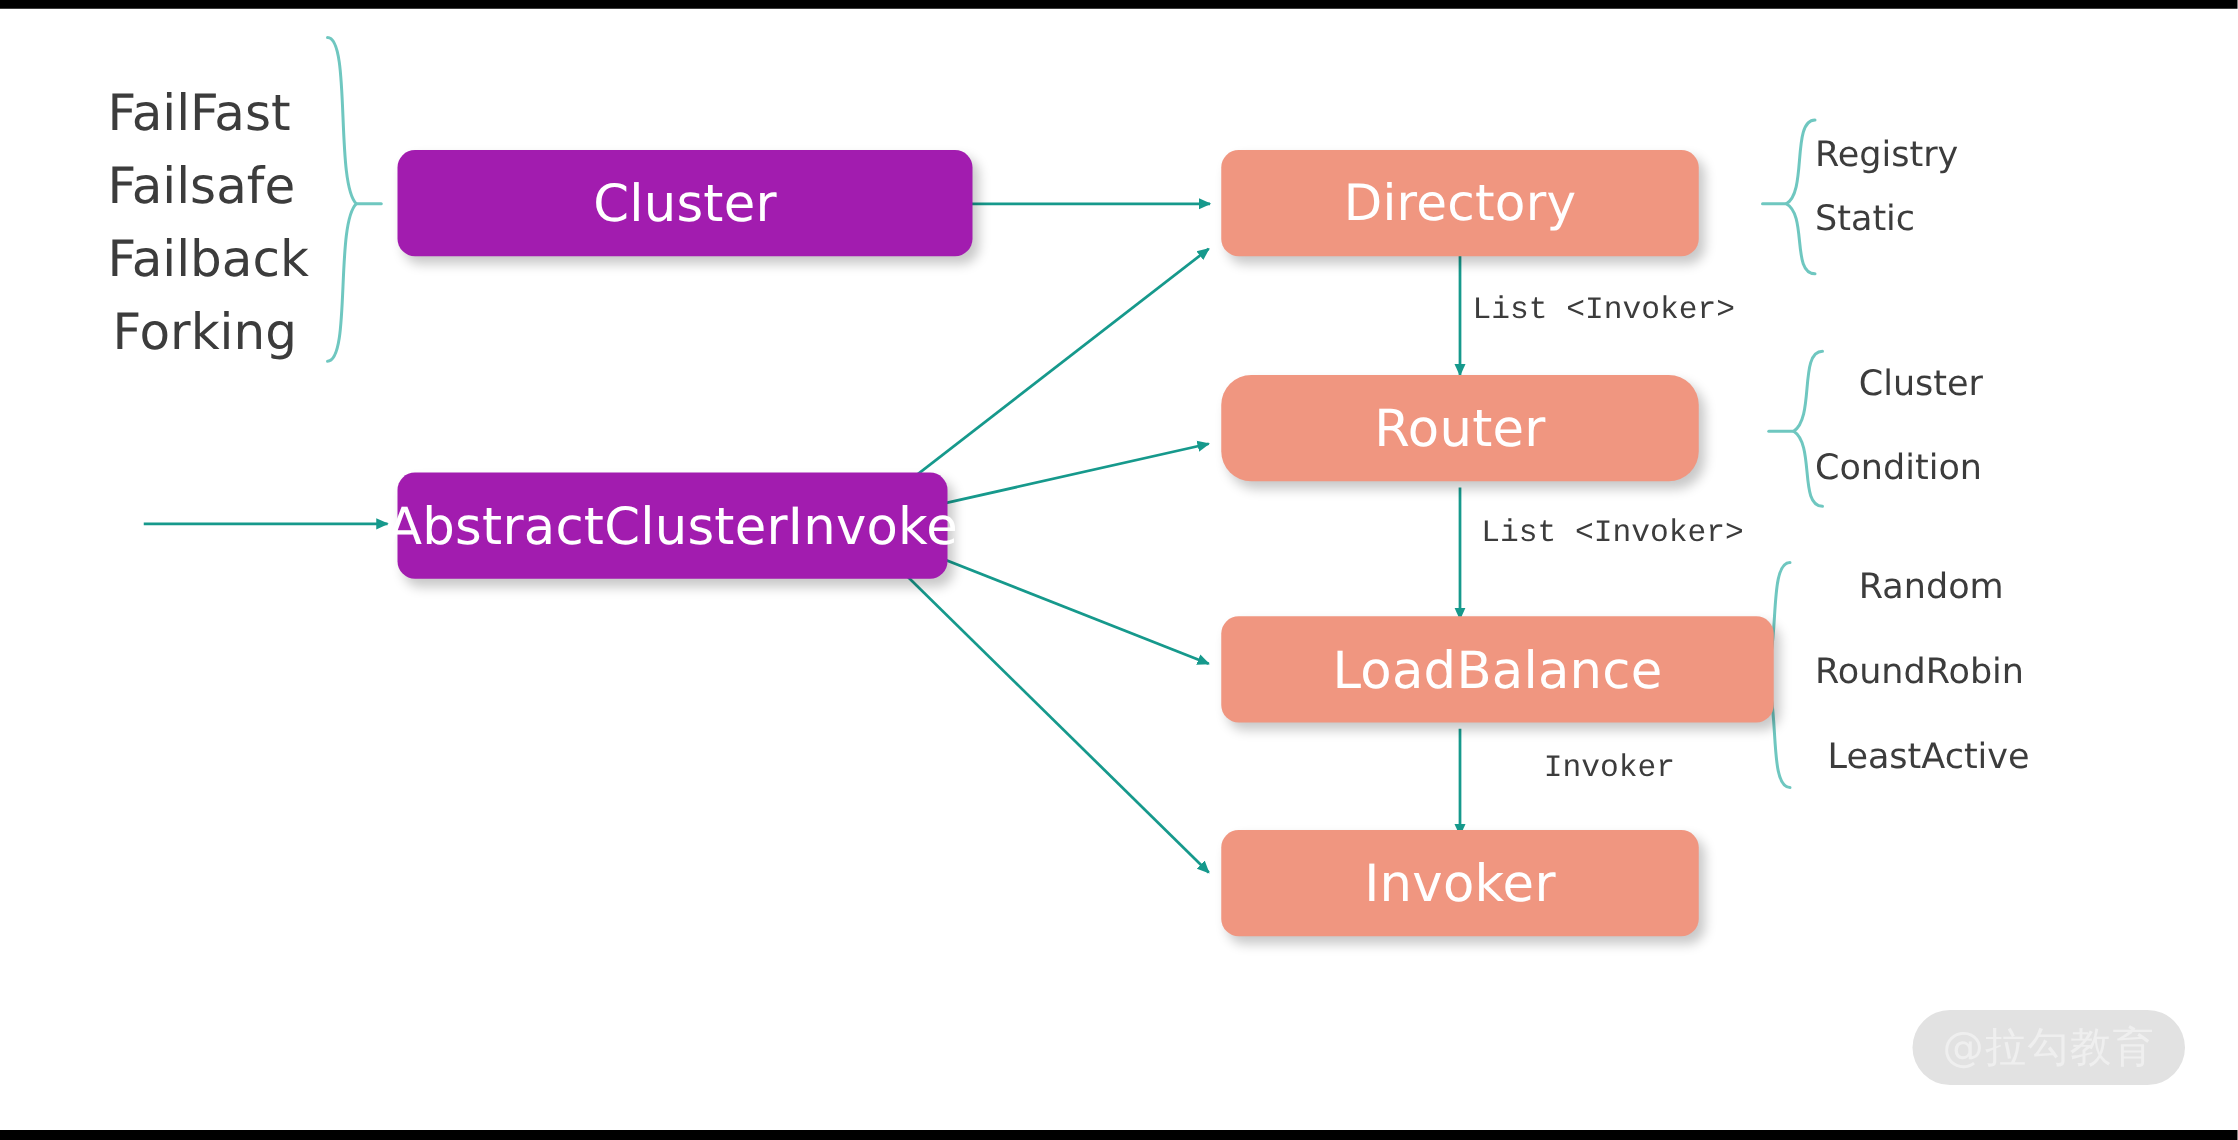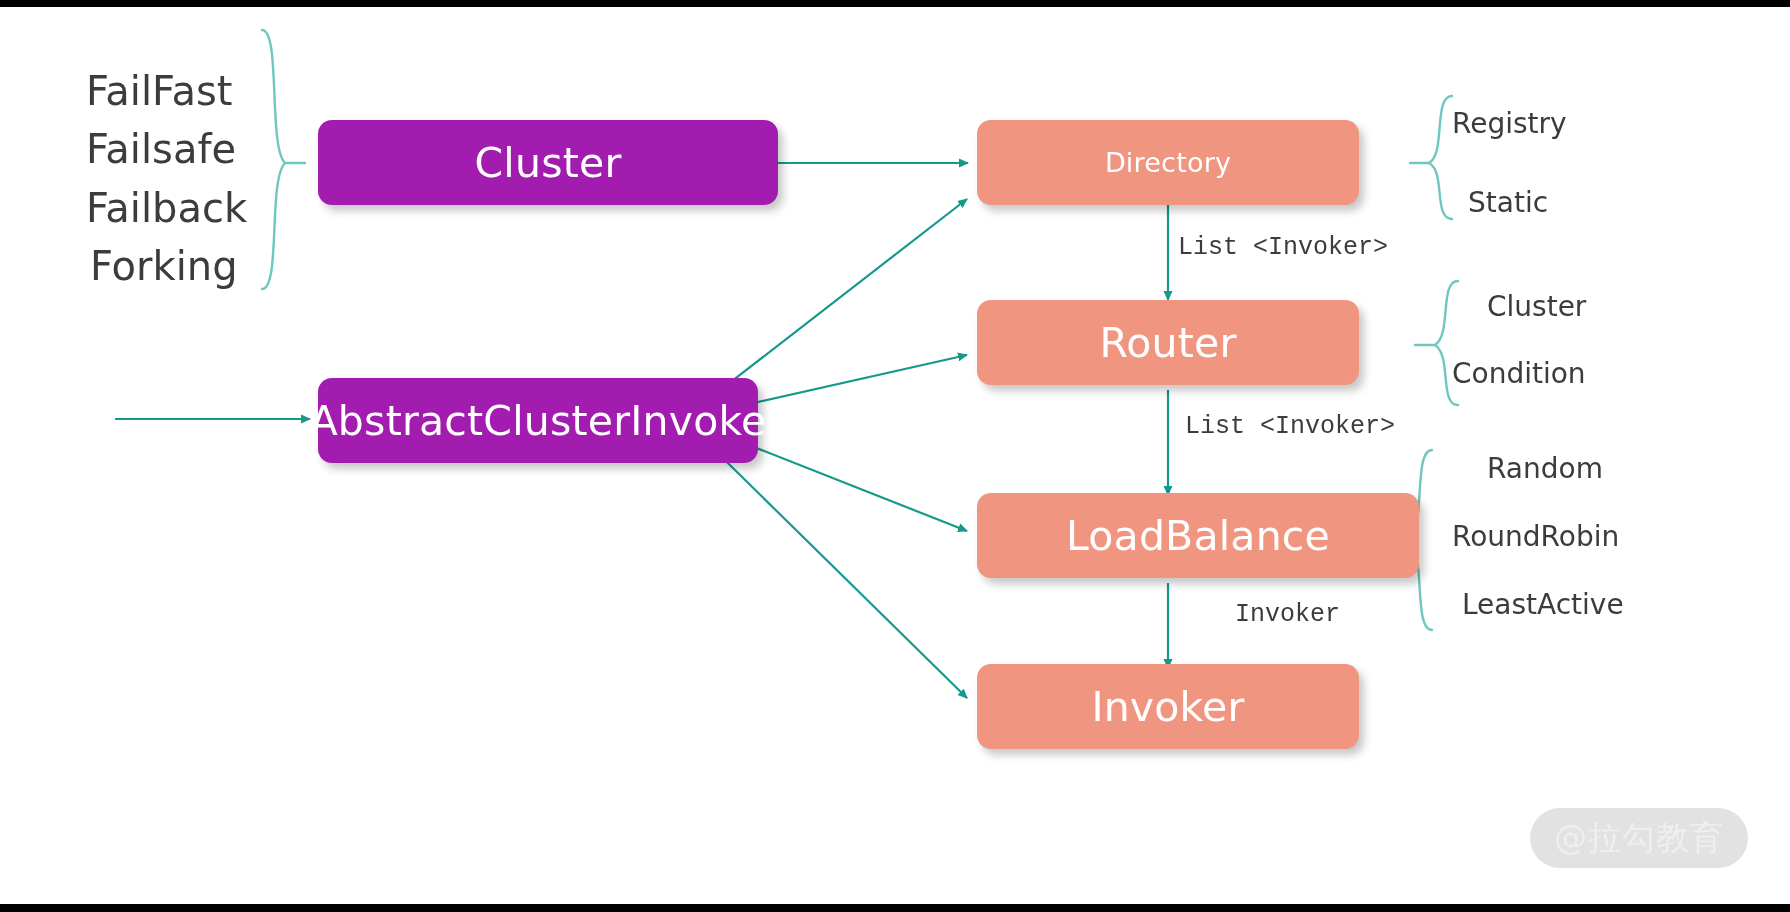--- a/index.html
+++ b/index.html
@@ -92,44 +92,44 @@
   <div class="lbl fail" style="left:90px;top:243px;">Forking</div>
 
   <div class="node green" style="left:318px;top:120px;width:460px;height:85px;font-size:41px;">
     <span>Cluster</span>
   </div>
 
   <div class="node green" style="left:318px;top:378px;width:440px;height:85px;font-size:41px;">
     <span>AbstractClusterInvoke</span>
   </div>
 
-  <div class="node orange" style="left:977px;top:120px;width:382px;height:85px;font-size:27px;">
+  <div class="node orange" style="left:977px;top:120px;width:382px;height:85px;font-size:40px;">
     <span>Directory</span>
   </div>
 
-  <div class="node orange" style="left:977px;top:300px;width:382px;height:85px;font-size:41px;">
+  <div class="node orange" style="left:977px;top:300px;width:382px;height:85px;font-size:41px;border-radius:24px;">
     <span>Router</span>
   </div>
 
   <div class="node orange" style="left:977px;top:493px;width:442px;height:85px;font-size:41px;">
     <span>LoadBalance</span>
   </div>
 
   <div class="node orange" style="left:977px;top:664px;width:382px;height:85px;font-size:41px;">
     <span>Invoker</span>
   </div>
 
   <div class="lbl edge" style="left:1178px;top:233px;">List &lt;Invoker&gt;</div>
 
   <div class="lbl edge" style="left:1185px;top:412px;">List &lt;Invoker&gt;</div>
 
   <div class="lbl edge" style="left:1235px;top:600px;">Invoker</div>
 
   <div class="lbl side" style="left:1452px;top:107px;">Registry</div>
-  <div class="lbl side" style="left:1452px;top:186px;margin-left:16px;">Static</div>
+  <div class="lbl side" style="left:1452px;top:158px;">Static</div>
 
   <div class="lbl side" style="left:1487px;top:290px;">Cluster</div>
   <div class="lbl side" style="left:1452px;top:357px;">Condition</div>
 
   <div class="lbl side" style="left:1487px;top:452px;">Random</div>
   <div class="lbl side" style="left:1452px;top:520px;">RoundRobin</div>
   <div class="lbl side" style="left:1462px;top:588px;">LeastActive</div>
 
   <div class="watermark">
     <span>@拉勾教育</span>

